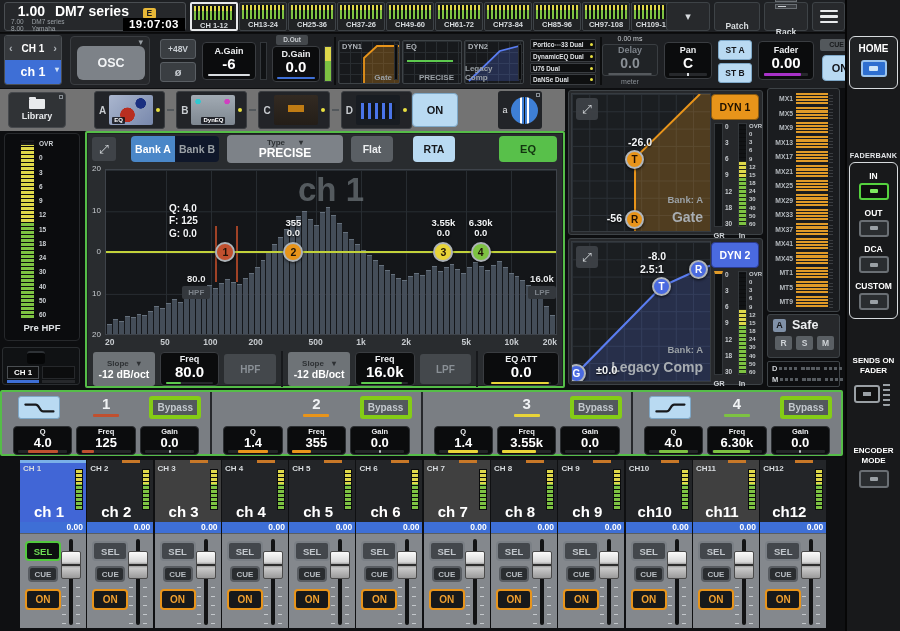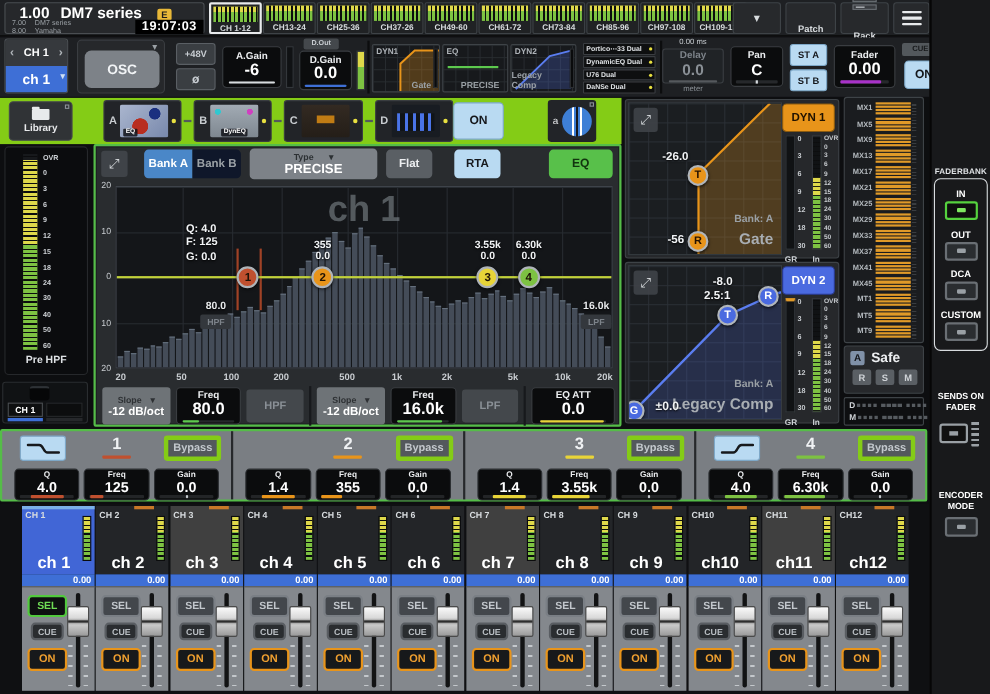--- a/index.html
+++ b/index.html
@@ -77,21 +77,21 @@
 .delay-unit{position:absolute;left:0;right:0;top:44px;font-size:7px;color:#8a9096;text-align:center}
 #pan-box{position:absolute;left:664px;top:8px;width:48px;height:37px}
 #pan-box .vb-value{font-size:14px}
 .tick-c{position:absolute;left:calc(50% - 1px);top:-0.5px;width:2px;height:3.5px;background:#d8dcdf}
 #sta-btn,#stb-btn{position:absolute;left:718px;width:34px;height:20px;background:#b9daf2;border:1px solid #7ea8c8;border-radius:3px;color:#14161a;font-size:8.5px;font-weight:bold;display:flex;align-items:center;justify-content:center}
 #sta-btn{top:6px}#stb-btn{top:29px}
 #fader-box{position:absolute;left:758px;top:7px;width:56px;height:39px}
 #cue-badge{position:absolute;left:820px;top:5px;width:40px;height:12px;background:#53585c;border-radius:2px;color:#17191b;font-size:7px;font-weight:bold;text-align:center;line-height:12px}
 #cue-on-btn{position:absolute;left:822px;top:21px;width:36px;height:26px;background:#b9daf2;border:1px solid #7ea8c8;border-radius:4px;color:#14161a;font-size:11px;font-weight:bold;display:flex;align-items:center;justify-content:center}
 
-#row3{position:absolute;left:0;top:89px;width:565px;height:42px;background:#84cc16}
+#row3{position:absolute;left:0;top:89px;width:565px;height:42px;background:#737373}
 #library-btn{position:absolute;left:8px;top:3px;width:58px;height:36px;background:#303336;border:1px solid #46494d;border-radius:4px;display:flex;flex-direction:column;align-items:center;justify-content:center}
 .folder-icon{width:16px;height:10px;background:#e8eaec;border-radius:1px;position:relative}
 .folder-icon::before{content:"";position:absolute;left:0;top:-2px;width:7px;height:2px;background:#e8eaec;border-radius:1px 1px 0 0}
 .lib-label{font-size:9px;font-weight:bold;color:#e8eaec;margin-top:2px}
 .lib-corner{position:absolute;right:2px;top:2px;width:4px;height:4px;border:1px solid #8a9096}
 #slots{position:absolute;left:94px;top:2px;display:flex;align-items:center}
 .slot{display:flex;align-items:center;gap:3px;background:#222428;border:1px solid #3a3d41;border-radius:3px;padding:3px 4px;height:38px}
 .slot-letter{font-size:10px;font-weight:bold;color:#c8ccd0}
 .thumb{width:44px;height:30px;border-radius:2px;position:relative;overflow:hidden}
 .thumb-a{background:radial-gradient(circle at 72% 28%,#1a2f80 0 5px,transparent 5.5px),radial-gradient(circle at 42% 66%,#b82e20 0 7px,transparent 7.5px),linear-gradient(135deg,#aab6ce,#7888ac)}
@@ -714,21 +714,21 @@
   </div>
 </div>
 
 <div class="dyn-panel" id="dyn1-panel">
   <div class="dyn-graph">
     <svg viewBox="0 0 138 141" preserveAspectRatio="none">
       <path d="M63,141 L63,66 L128,0 L138,0 L138,141 Z" fill="rgba(230,150,30,.26)"></path>
       <path d="M63,141 L63,66 L128,0" fill="none" stroke="#e8941a" stroke-width="2"></path>
     </svg>
     <div class="dyn-expand">⤢</div>
-    <div class="dlab" style="left:30px;top:42px;width:50px;text-align:left">-26.0</div>
+    <div class="dlab" style="left:30px;top:42px;width:50px;text-align:right">-26.0</div>
     <div class="dlab" style="left:18px;top:118px;width:32px;text-align:right">-56</div>
     <div class="dmk org" style="left:53px;top:56px">T</div>
     <div class="dmk org" style="left:53px;top:116px">R</div>
     <div class="dbank" style="bottom:26px">Bank: A</div>
     <div class="dtype" style="bottom:6px">Gate</div>
   </div>
   <div class="dyn-btn" id="dyn1-btn">DYN 1</div>
   <div class="dyn-meters">
     <div class="dm-bar"></div>
     <div class="dm-scale" id="d1-gr-scale">
@@ -1395,20 +1395,26 @@
           <div class="fticksR"></div>
           <div class="fknob">
             <div class="fknob-line"></div>
           </div>
         </div>
       </div>
     </div>
 </div>
 
 <div id="sidebar">
+  <div id="home-btn">
+    <span class="home-label">HOME</span>
+    <span class="home-icon">
+        <span class="home-dash"></span>
+      </span>
+  </div>
   <div class="fb-caption">FADERBANK</div>
   <div id="bank-list">
       <div class="bank-item">
         <div class="bank-item-label">IN</div>
         <div class="bank-btn active"></div>
       </div>
       <div class="bank-item">
         <div class="bank-item-label">OUT</div>
         <div class="bank-btn"></div>
       </div>

